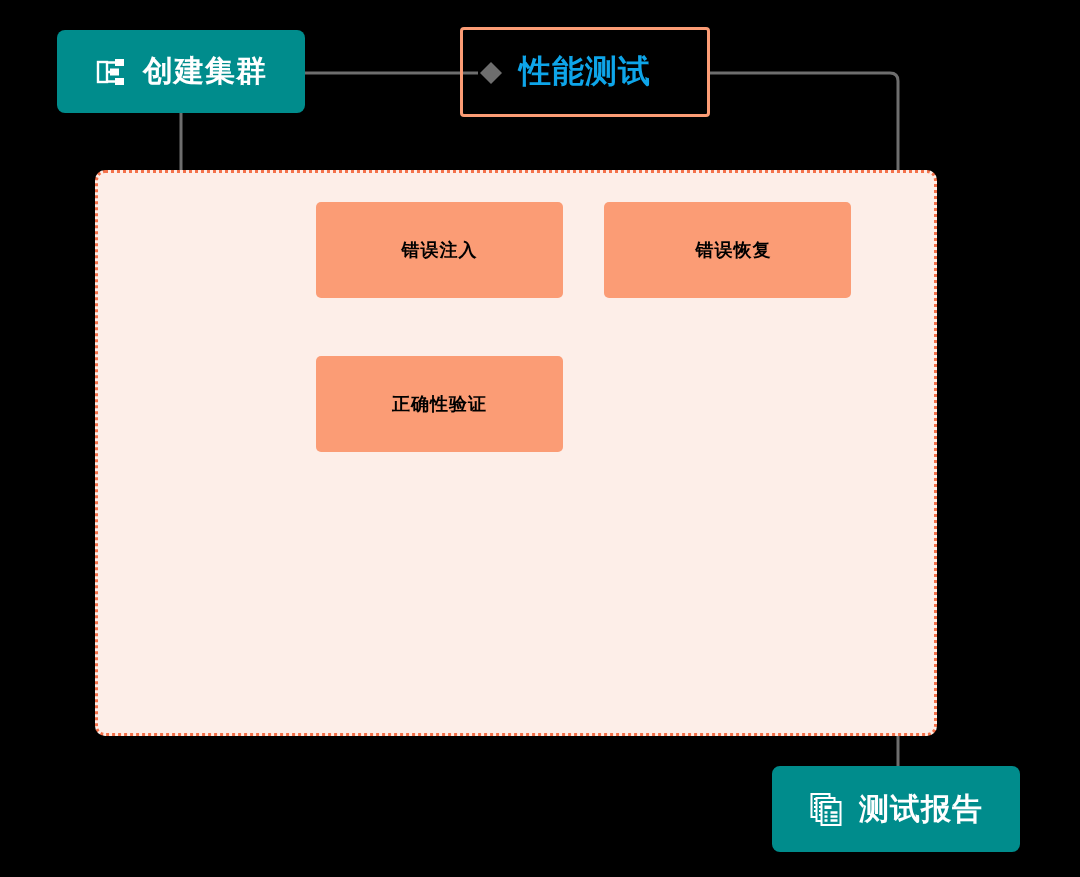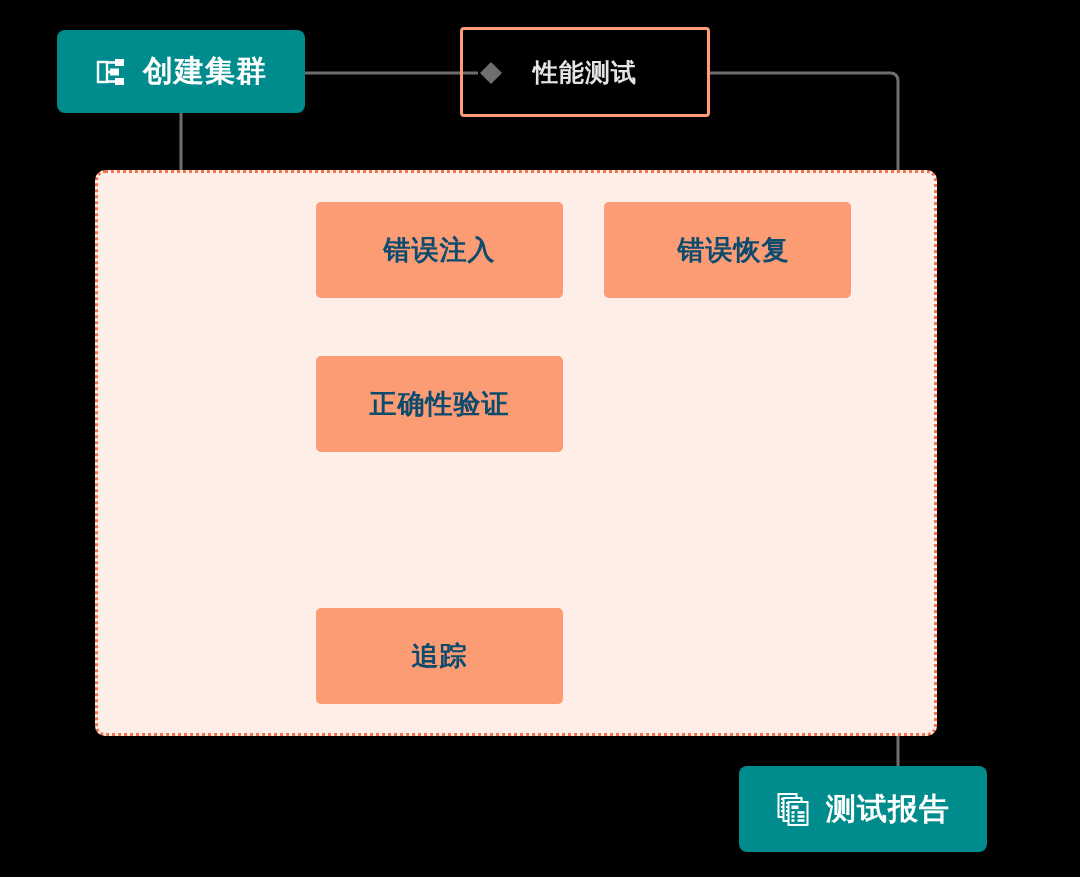--- a/index.html
+++ b/index.html
@@ -49,35 +49,35 @@
     align-items: center;
     justify-content: center;
   }
 
   .node-outline {
     background: transparent;
     border: 3px solid #FB9C75;
     border-radius: 4px;
   }
   .node-outline .node-label {
-    font-size: 25px;
+    font-size: 32px;
     font-weight: bold;
-    color: #e5e5e5;
+    color: #0ea5e9;
     letter-spacing: 1px;
   }
 
   .node-orange {
     background: #FB9C75;
     color: #FFFFFF;
     border-radius: 5px;
   }
   .node-orange .node-label {
-    font-size: 27px;
+    font-size: 18px;
     font-weight: bold;
-    color: #0c4a6e;
+    color: #000000;
     letter-spacing: 1px;
   }
 
   .group-box {
     position: absolute;
     box-sizing: border-box;
     background: #FDEEE8;
     border: 3px dotted #F4714A;
     border-radius: 10px;
   }
@@ -148,25 +148,22 @@
 
   <div class="node node-orange" style="left:604px; top:202px; width:247px; height:96px;padding-left:12px;">
     <span class="node-label">错误恢复</span>
   </div>
 
   <div class="node node-orange" style="left:316px; top:342px; width:247px; height:96px;margin-top:14px;">
     <span class="node-label">正确性验证</span>
   </div>
 
 
-  <div class="node node-orange" style="left:316px; top:608px; width:247px; height:96px;">
-    <span class="node-label">追踪</span>
-  </div>
 
-  <div class="node node-teal" style="left:739px; top:766px; width:248px; height:86px;text-align:center;">
+  <div class="node node-teal" style="left:772px; top:766px; width:248px; height:86px;text-align:center;">
     <span class="node-icon">
       <svg width="36" height="36" viewBox="0 0 36 36">
         <rect x="2.5" y="3" width="18" height="23" fill="none" stroke="#FFFFFF" stroke-width="2"></rect>
         <rect x="7.5" y="7" width="18" height="23" fill="#008C8C" stroke="#FFFFFF" stroke-width="2"></rect>
         <rect x="12.5" y="11" width="19" height="23" fill="#008C8C" stroke="#FFFFFF" stroke-width="2"></rect>
         <rect x="15.5" y="14.5" width="7" height="3.5" fill="#FFFFFF"></rect>
         <path d="M15.5,21.5 h3 M15.5,25.5 h3 M15.5,29.5 h3" stroke="#FFFFFF" stroke-width="2.4"></path>
         <path d="M21.5,21.5 h7 M21.5,25.5 h7 M21.5,29.5 h7" stroke="#FFFFFF" stroke-width="2.4"></path>
         <path d="M5,8 h2 M5,12 h2 M5,16 h2 M5,20 h2" stroke="#FFFFFF" stroke-width="1.8"></path>
         <path d="M10,12 h2 M10,16 h2 M10,20 h2 M10,24 h2" stroke="#FFFFFF" stroke-width="1.8"></path>

